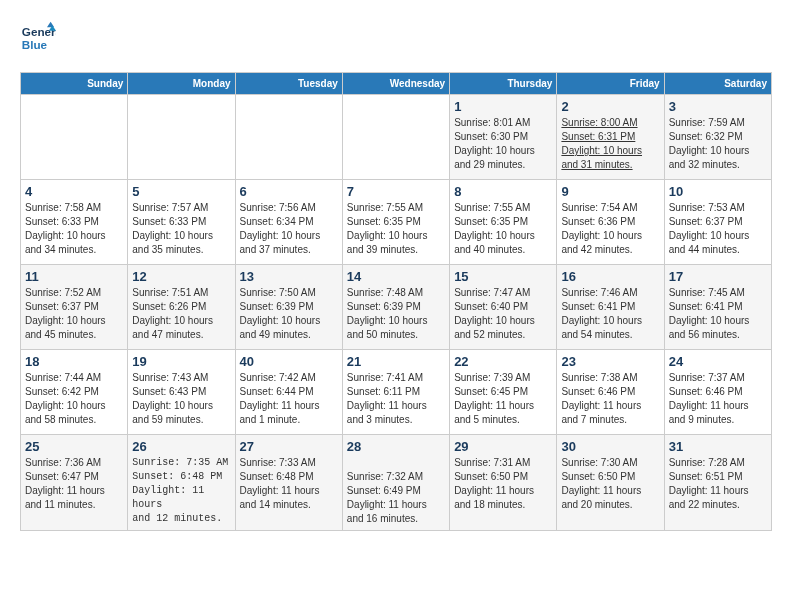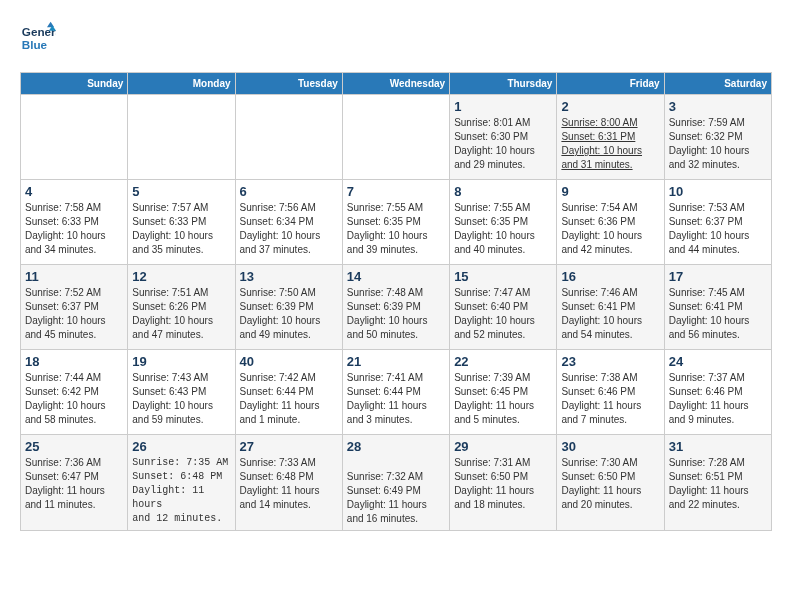--- a/index.html
+++ b/index.html
@@ -262,21 +262,21 @@
         <td>
           <span class="day-number">40</span>
           <div class="cell-content" style="white-space: pre-line;">Sunrise: 7:42 AM
 Sunset: 6:44 PM
 Daylight: 11 hours
 and 1 minute.</div>
         </td>
         <td>
           <span class="day-number">21</span>
           <div class="cell-content" style="white-space: pre-line;">Sunrise: 7:41 AM
-Sunset: 6:44 PM
+Sunset: 6:11 PM
 Daylight: 11 hours
 and 3 minutes.</div>
         </td>
         <td>
           <span class="day-number">22</span>
           <div class="cell-content" style="white-space: pre-line;">Sunrise: 7:39 AM
 Sunset: 6:45 PM
 Daylight: 11 hours
 and 5 minutes.</div>
         </td>

